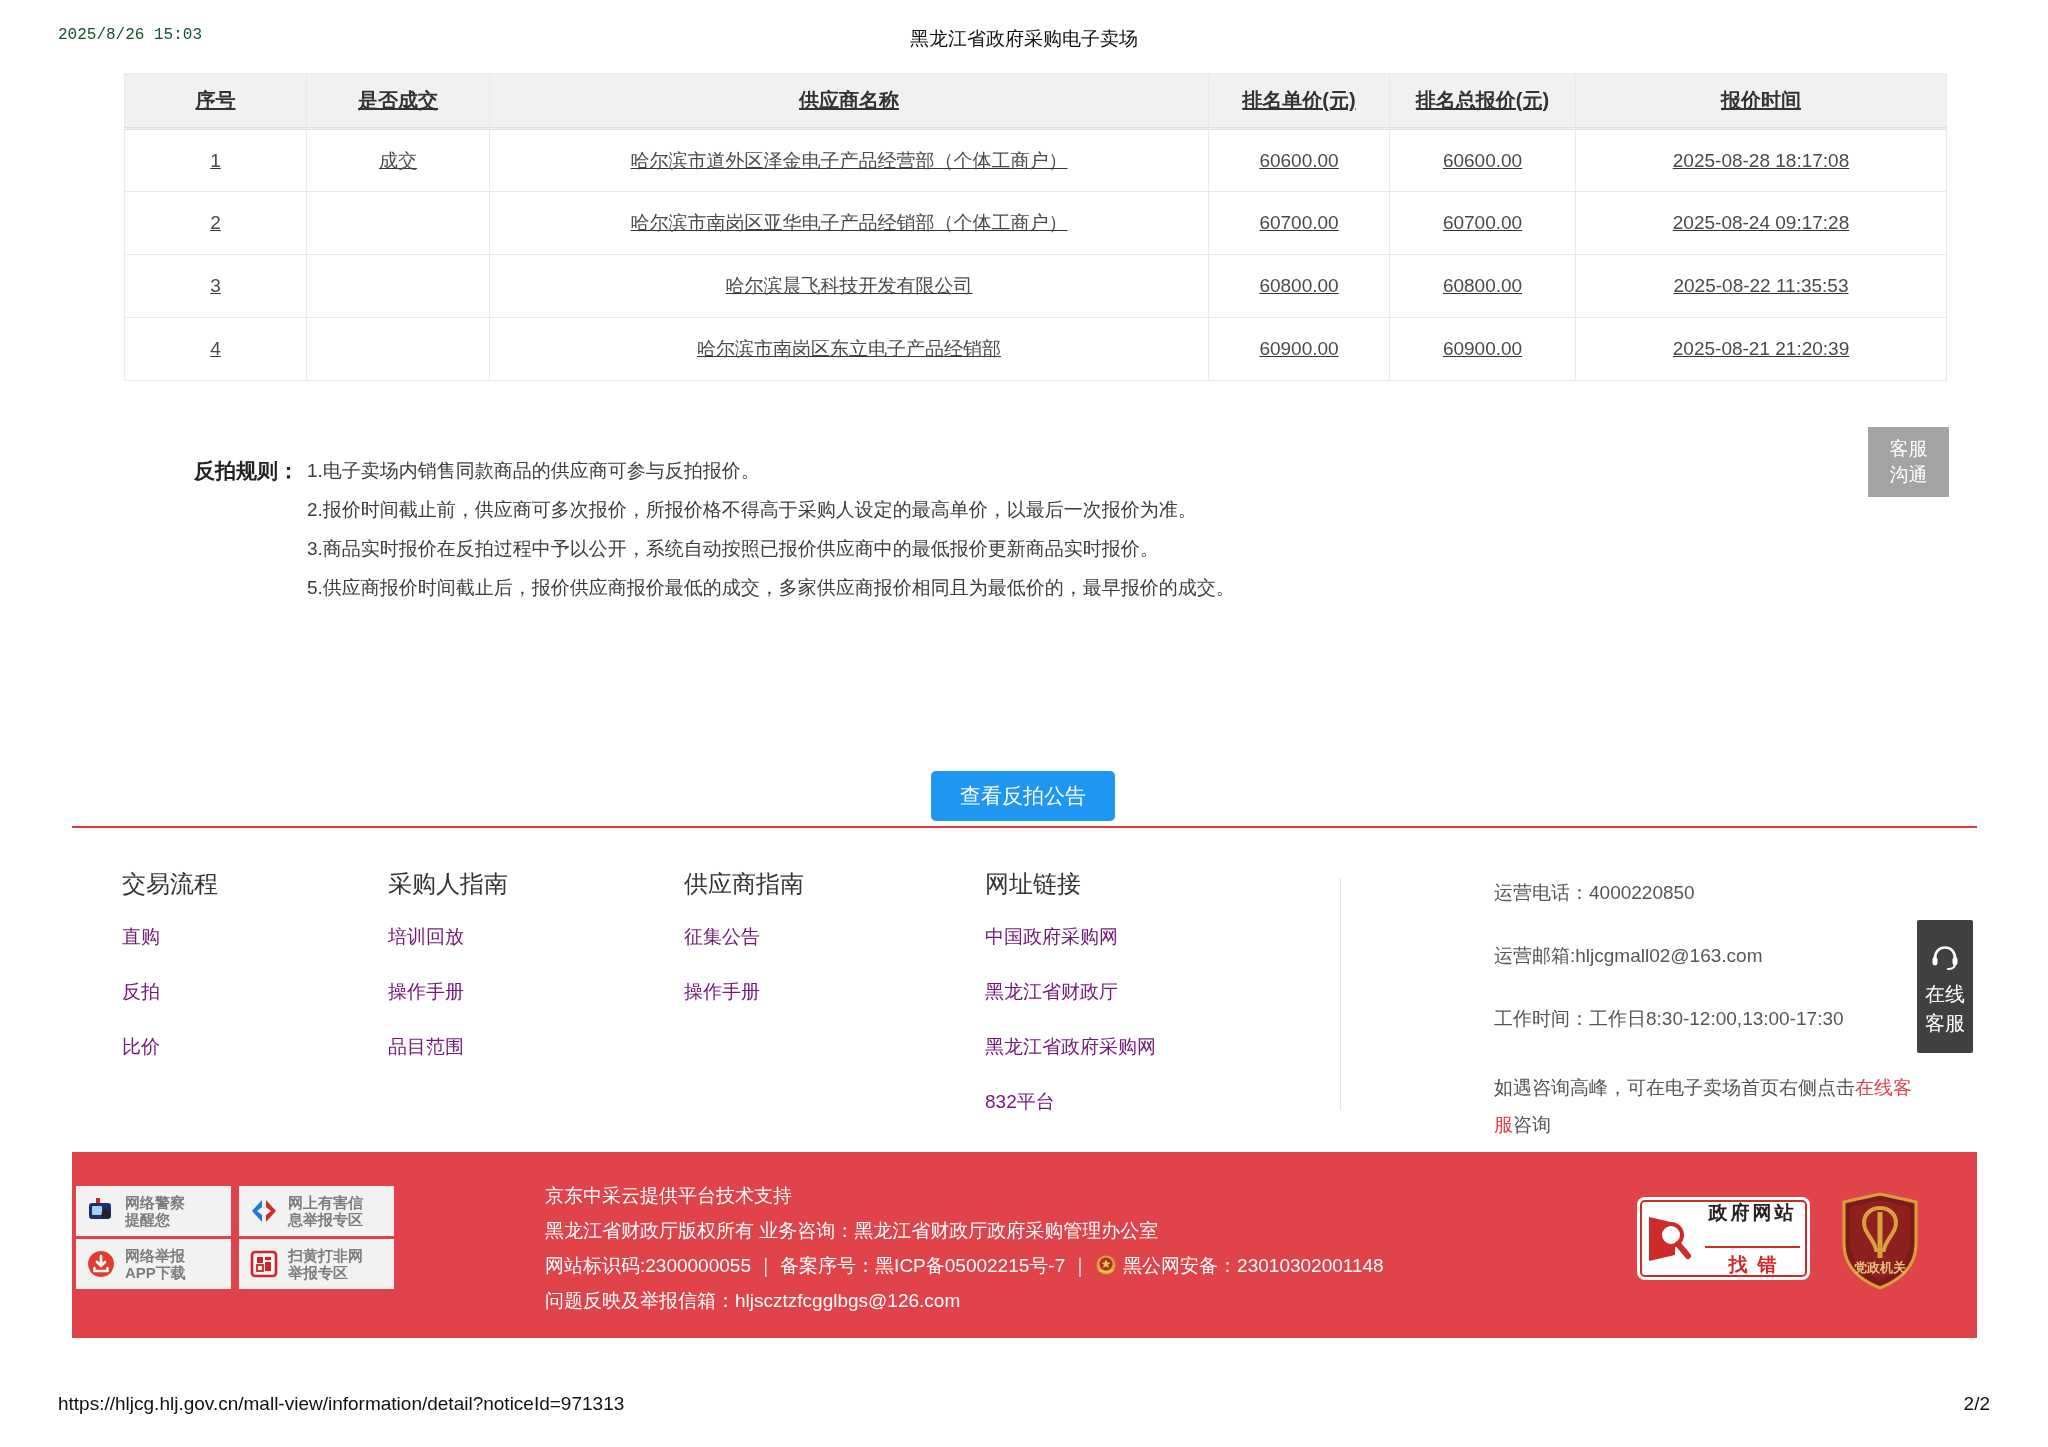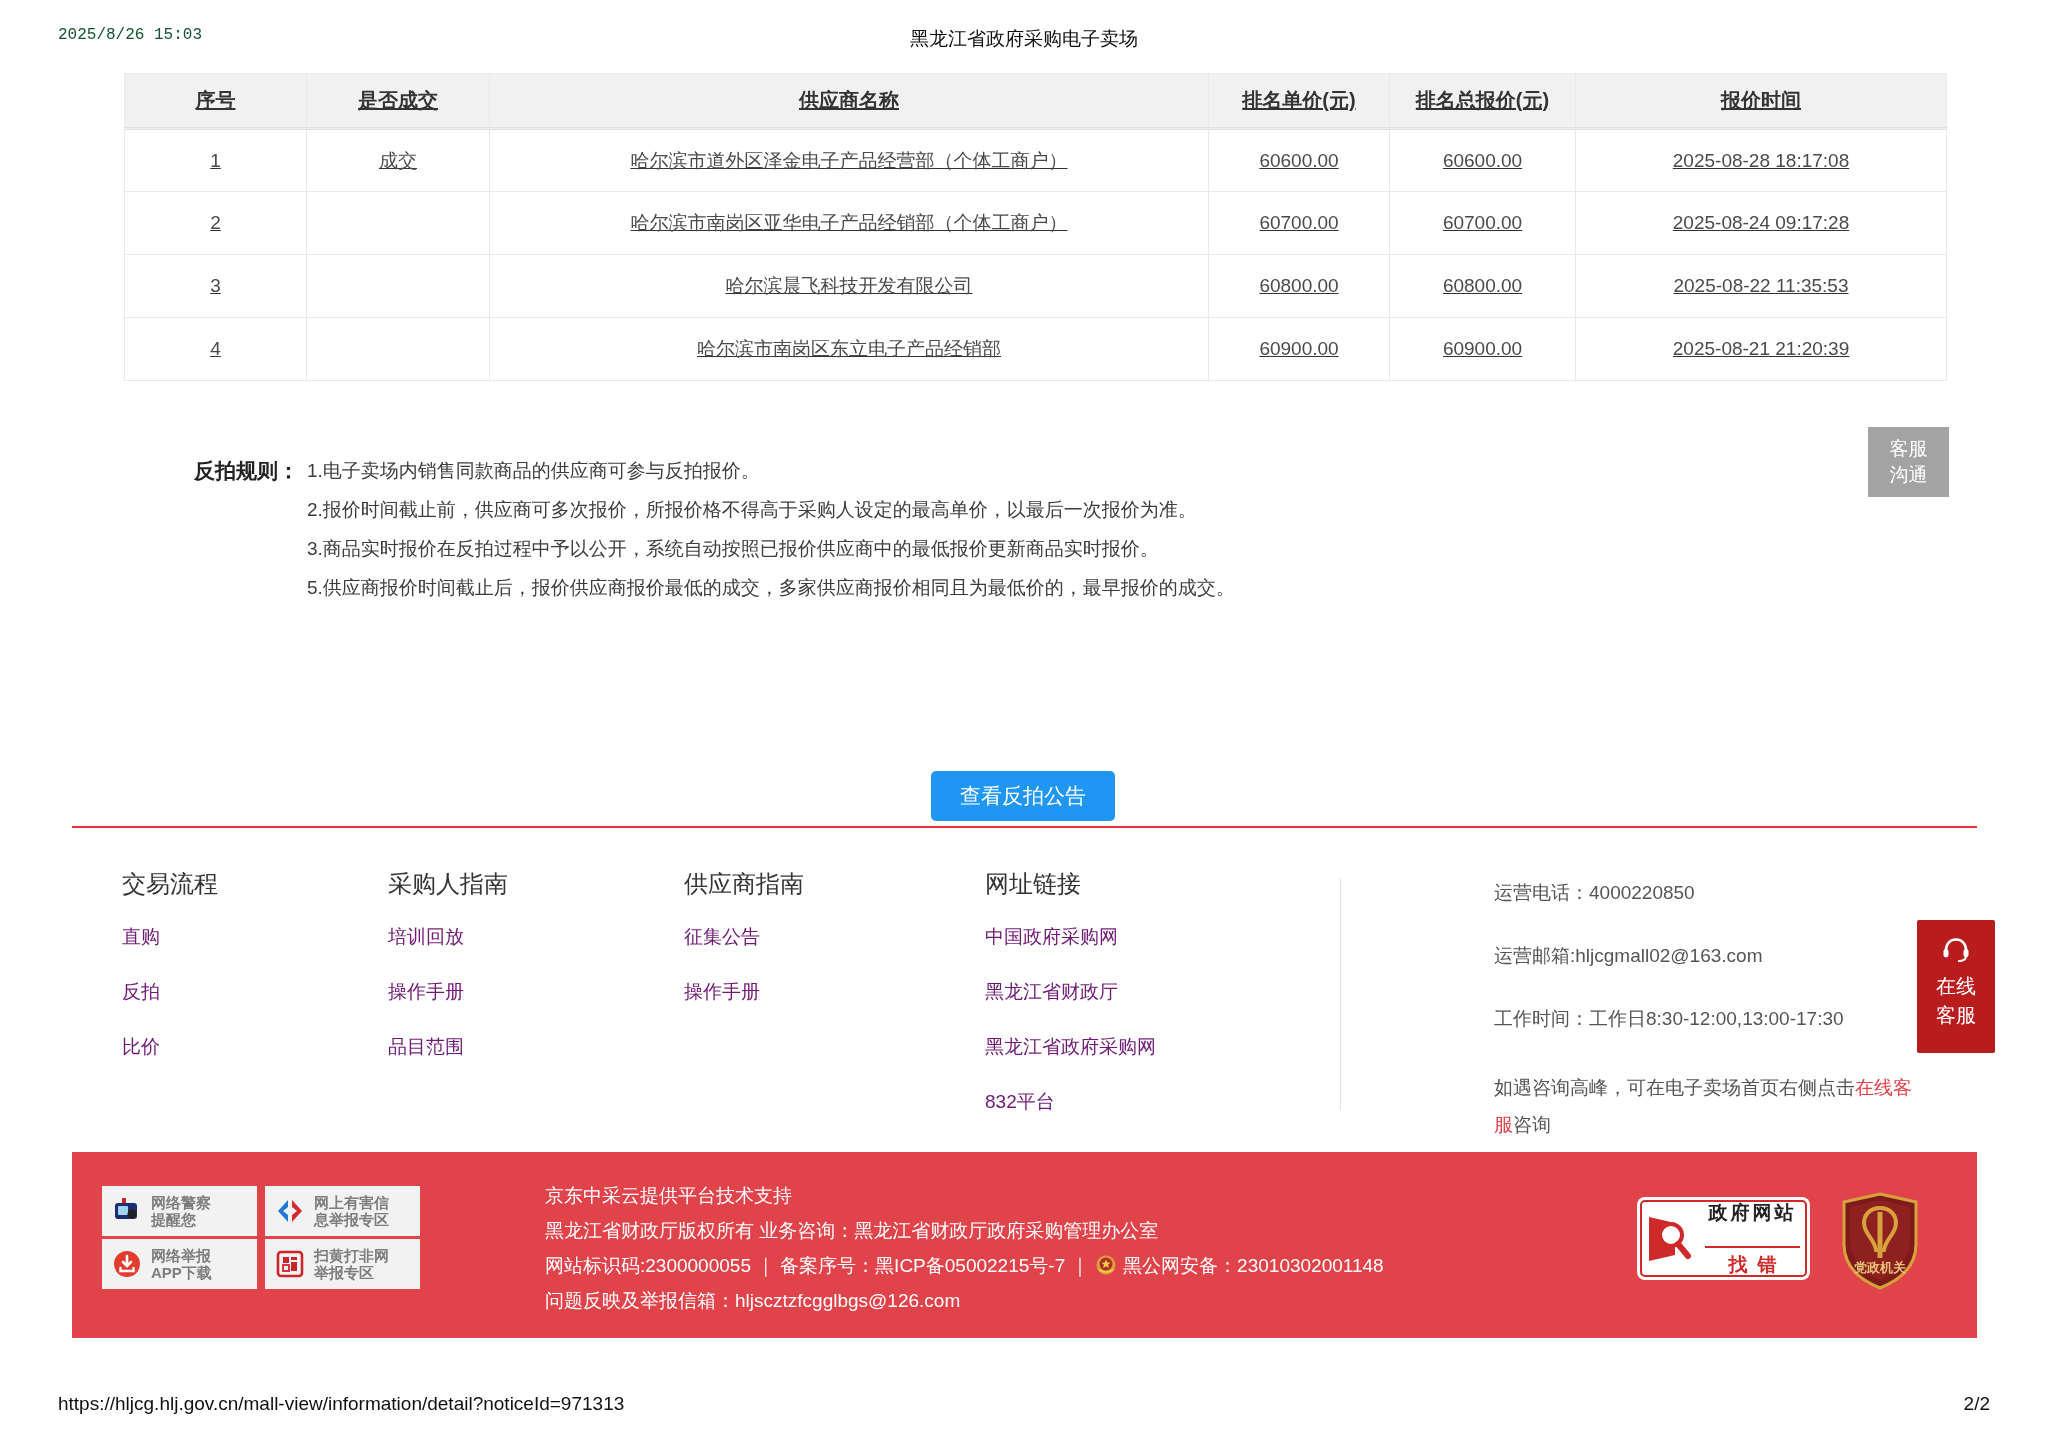--- a/index.html
+++ b/index.html
@@ -26,43 +26,43 @@
   
   .rules { position: absolute; left: 194px; top: 458px; display: flex; align-items: flex-start; }
   .rules-label { font-size: 21px; font-weight: bold; color: #222; white-space: nowrap; margin-right: 8px; line-height: 25px; }
   .rules-list { list-style: none; }
   .rules-list li { font-size: 19px; color: #3d3d3d; line-height: 25px; margin-bottom: 14px; white-space: nowrap; }
 
   
   .cs-side-btn { position: absolute; left: 1868px; top: 427px; width: 81px; height: 70px;
     background: #a3a3a3; color: #fff; font-size: 19px; line-height: 26px; text-align: center;
     display: flex; flex-direction: column; justify-content: center; cursor: pointer; }
-  .online-btn { position: absolute; left: 1917px; top: 920px; width: 78px; height: 133px;
-    background: #b91c1c; color: #fff; text-align: center; cursor: pointer; border-radius: 2px;
-    display: flex; flex-direction: column; align-items: center; padding-top: 16px; }
+  .online-btn { position: absolute; left: 1917px; top: 920px; width: 56px; height: 133px;
+    background: #404040; color: #fff; text-align: center; cursor: pointer; border-radius: 2px;
+    display: flex; flex-direction: column; align-items: center; padding-top: 24px; }
   .online-btn .txt { font-size: 20px; line-height: 29px; margin-top: 8px; }
 
   
   .announce-btn { position: absolute; left: 931px; top: 771px; width: 184px; height: 50px;
     background: #2096f3; color: #fff; font-size: 21px; border: none; border-radius: 5px; cursor: pointer; }
   .red-line { position: absolute; left: 72px; top: 826px; width: 1905px; height: 2px; background: #e13b3e; }
 
   
   .nav-col { position: absolute; top: 868px; }
   .nav-col .nav-title { font-size: 24px; color: #333; margin-bottom: 24px; }
   .nav-col .nav-link { font-size: 19px; color: #701a75; margin-bottom: 29px; cursor: pointer; }
   .v-divider { position: absolute; left: 1340px; top: 878px; width: 1px; height: 232px; background: #e3e3e3; }
   .contact { position: absolute; left: 1494px; top: 880px; width: 430px; }
   .contact .c-line { font-size: 19px; color: #555; margin-bottom: 37px; white-space: nowrap; }
   .contact .c-note { font-size: 19px; color: #555; margin-bottom: 0; white-space: normal; line-height: 37px; }
   .contact .red-link { color: #e0434a; cursor: pointer; }
 
   
   .red-footer { position: absolute; left: 72px; top: 1152px; width: 1905px; height: 186px; background: #e0434a; }
-  .badge-grid { position: absolute; left: 30px; top: 34px; display: grid;
+  .badge-grid { position: absolute; left: 4px; top: 34px; display: grid;
     grid-template-columns: 155px 155px; grid-auto-rows: 50px; column-gap: 8px; row-gap: 3px; }
   .mini-badge { background: #f2f2f2; display: flex; align-items: center; padding: 0 6px; cursor: pointer; }
   .mini-badge .ic { width: 38px; height: 38px; flex: 0 0 38px; display: flex; align-items: center; justify-content: center; }
   .mini-badge .bt { font-size: 15px; color: #7d7d7d; line-height: 17px; margin-left: 5px; font-weight: bold; white-space: nowrap; }
   .rf-text { position: absolute; left: 473px; top: 26px; color: #fff; font-size: 19px; line-height: 35px; }
   .rf-text .seg { white-space: nowrap; }
   .rf-text svg { vertical-align: -4px; margin: 0 6px; }
 
   .find-error { position: absolute; left: 1565px; top: 45px; width: 173px; height: 83px; background: #fff;
     border-radius: 8px; display: flex; align-items: center; padding: 0 10px 0 8px; cursor: pointer; }

